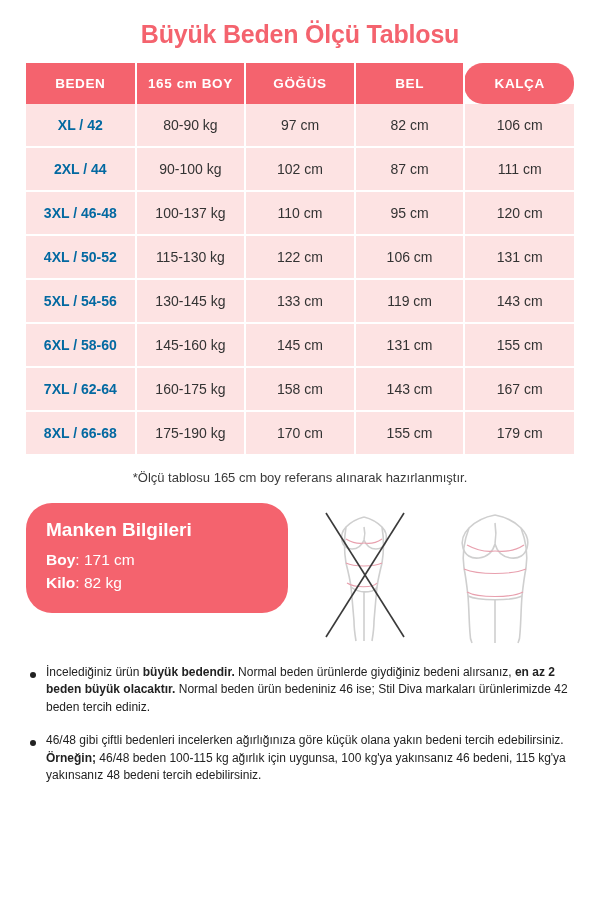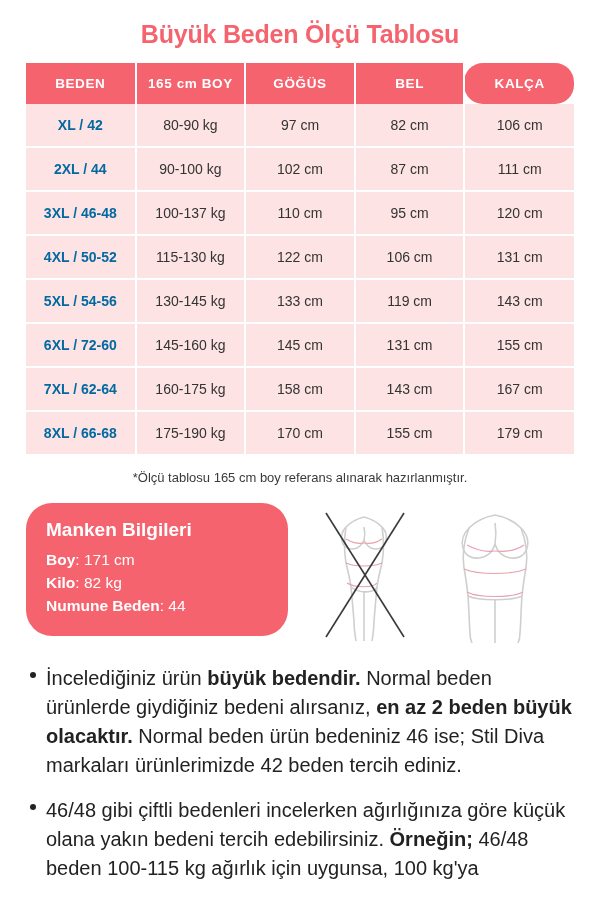--- a/index.html
+++ b/index.html
@@ -105,21 +105,21 @@
   .dot {
     width: 6px;
     height: 6px;
     border-radius: 50%;
     background: #222;
     margin: 8px 10px 0 4px;
     flex: 0 0 auto;
   }
   .bullet p {
     margin: 0;
-    font-size: 20px;
+    font-size: 12px;
     line-height: 1.45;
     color: #222;
   }
   .bullet p b { font-weight: bold; }
 </style>
 </head>
 <body>
 
 <div class="page">
 
@@ -165,21 +165,21 @@
         <td>131 cm</td>
       </tr>
       <tr>
         <td class="beden">5XL / 54-56</td>
         <td>130-145 kg</td>
         <td>133 cm</td>
         <td>119 cm</td>
         <td>143 cm</td>
       </tr>
       <tr>
-        <td class="beden">6XL / 72-60</td>
+        <td class="beden">6XL / 58-60</td>
         <td>145-160 kg</td>
         <td>145 cm</td>
         <td>131 cm</td>
         <td>155 cm</td>
       </tr>
       <tr>
         <td class="beden">7XL / 62-64</td>
         <td>160-175 kg</td>
         <td>158 cm</td>
         <td>143 cm</td>
@@ -199,23 +199,20 @@
 
   <div class="mid-section">
     <div class="model-card">
       <h3>Manken Bilgileri</h3>
       <div class="row">
         <b>Boy</b><span>: 171 cm</span>
       </div>
       <div class="row">
         <b>Kilo</b><span>: 82 kg</span>
       </div>
-      <div class="row">
-        <b>Numune Beden</b><span>: 44</span>
-      </div>
     </div>
 
     <div class="figures">
       <svg width="250" height="140" viewBox="0 0 250 140">
         <g fill="none" stroke="#cfcfcf" stroke-width="1.6">
           <path d="M44 12 C36 14 30 18 26 22 C22 26 21 31 22 36 C23 41 27 44 32 44 C38 44 42 40 44 35 C45 31 45 26 44 22"></path>
           <path d="M44 12 C52 14 58 18 62 22 C66 26 67 31 66 36 C65 41 61 44 56 44 C50 44 46 40 44 35"></path>
           <path d="M26 22 C24 34 24 46 26 58 C28 66 30 74 31 82 C32 92 33 104 34 116 C34 124 35 130 36 136"></path>
           <path d="M62 22 C64 34 64 46 62 58 C60 66 58 74 57 82 C56 92 55 104 54 116 C54 124 53 130 52 136"></path>
           <path d="M31 82 C36 86 44 88 52 86 C55 85 56 84 57 82"></path>

